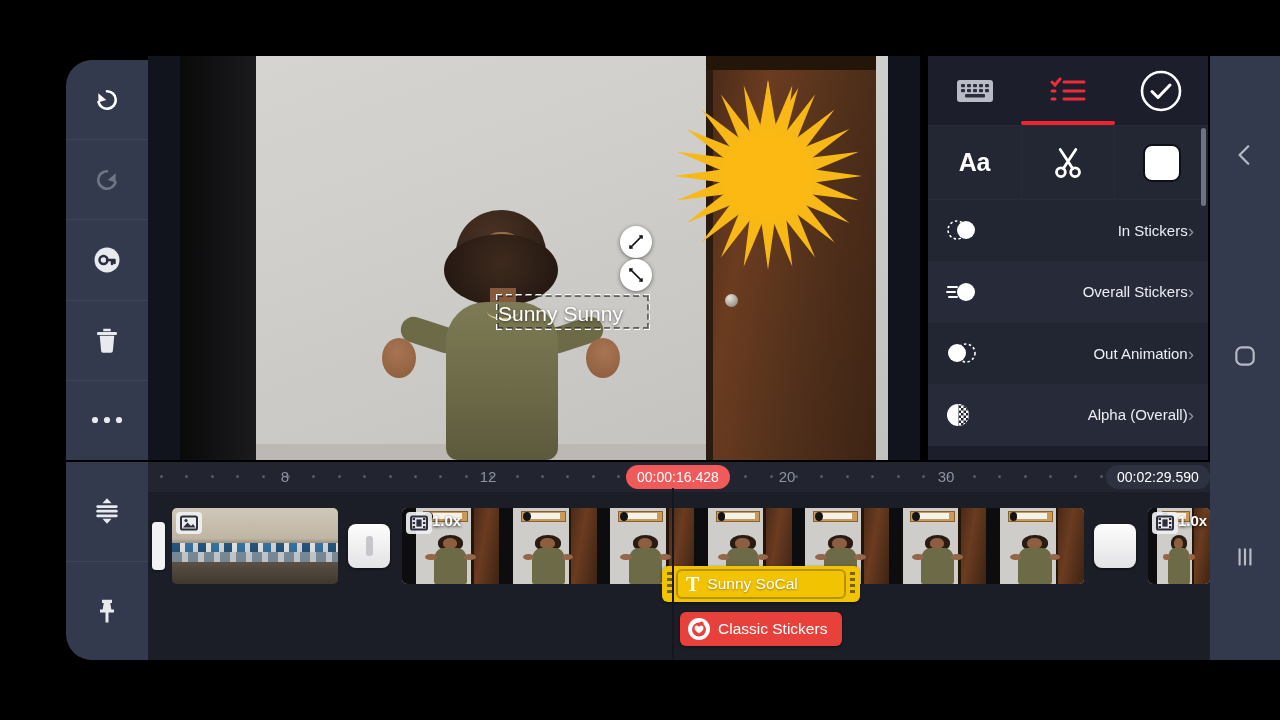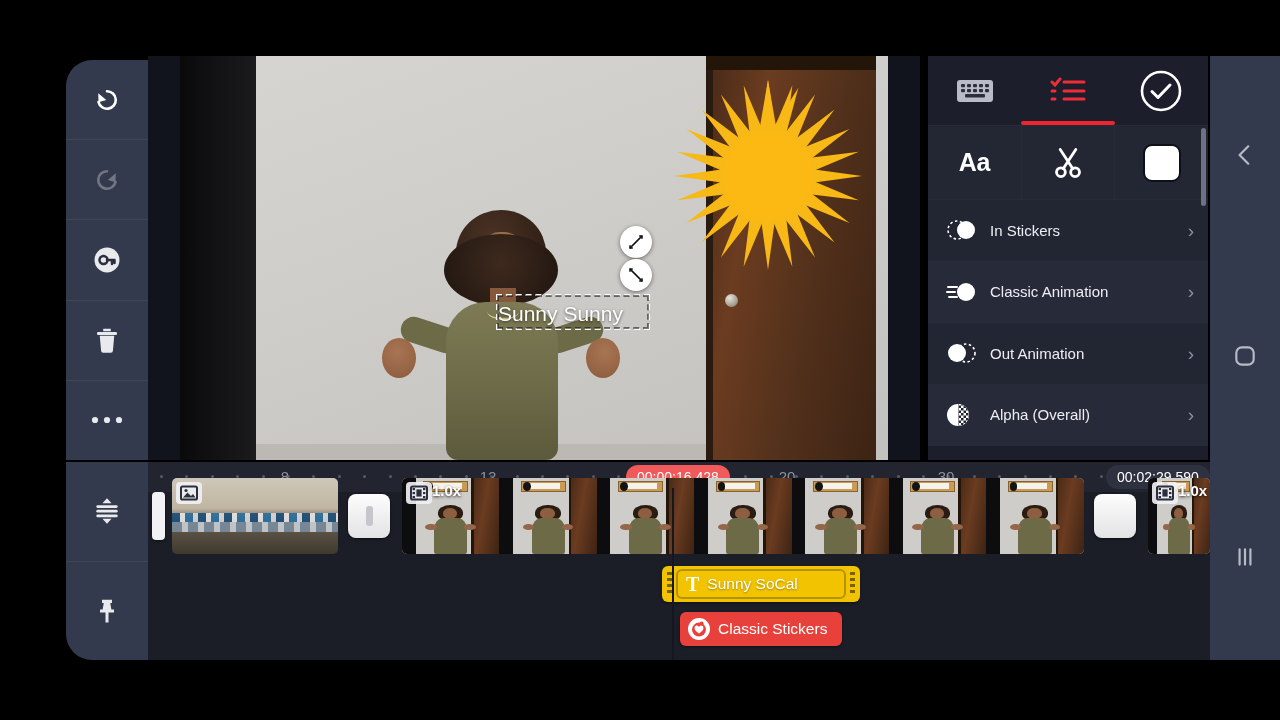--- a/index.html
+++ b/index.html
@@ -188,20 +188,21 @@
   .handle-rotate { left: 440px; top: 170px; }
   .handle-resize { left: 440px; top: 203px; }
 
   
   .right-panel {
     position: absolute; left: 928px; top: 56px;
     width: 280px; height: 404px;
     background: #1c1f2b;
     overflow: hidden;
     z-index: 5;
+    text-align: right;
   }
   .rp-tabs {
     display: flex; height: 70px; align-items: center;
     background: #1c1f2b;
     border-bottom: 1px solid #272b39;
     position: relative;
   }
   .rp-tab {
     flex: 1 1 0; display: flex; align-items: center; justify-content: center;
     height: 100%;
@@ -264,21 +265,21 @@
   .time-badge {
     position: absolute; top: 3px; height: 24px; border-radius: 12px;
     display: flex; align-items: center; justify-content: center;
     font-size: 14px; padding: 0 11px; color: #fff;
     font-family: "Liberation Sans", sans-serif;
   }
   .time-badge.current { background: #f05a5a; }
   .time-badge.total { background: #2e3240; }
 
   .track-video {
-    position: absolute; left: 0; top: 16px; height: 60px; width: 100%;
+    position: absolute; left: 0; top: 46px; height: 60px; width: 100%;
   }
   .clip {
     position: absolute; top: 0; height: 76px; border-radius: 5px;
     overflow: hidden; background: #2a2d38;
   }
   .clip-thumbs { display: flex; height: 100%; width: 100%; }
   .thumb { height: 100%; position: relative; overflow: hidden; }
 
   .trans-btn {
     position: absolute; top: 16px; width: 42px; height: 44px;
@@ -577,21 +578,21 @@
         <span class="rp-item-icon">
           <svg width="32" height="22" viewBox="0 0 32 22">
             <circle cx="20" cy="11" r="9" fill="#fff"></circle>
             <g stroke="#fff" stroke-width="2" stroke-linecap="round">
               <path d="M2 6 h9"></path>
                 <path d="M1 11 h8"></path>
                 <path d="M3 16 h8"></path>
             </g>
           </svg>
         </span>
-        <span class="rp-item-label">Classic Animation</span>
+        <span class="rp-item-label">Overall Stickers</span>
         <span class="chev">›</span>
       </div>
 
       <div class="rp-item">
         <span class="rp-item-icon">
           <svg width="32" height="22" viewBox="0 0 32 22">
             <circle cx="11" cy="11" r="9" fill="#fff"></circle>
             <circle cx="20" cy="11" r="9" fill="none" stroke="#fff" stroke-width="1.6" stroke-dasharray="2.5 2.5"></circle>
           </svg>
         </span>

